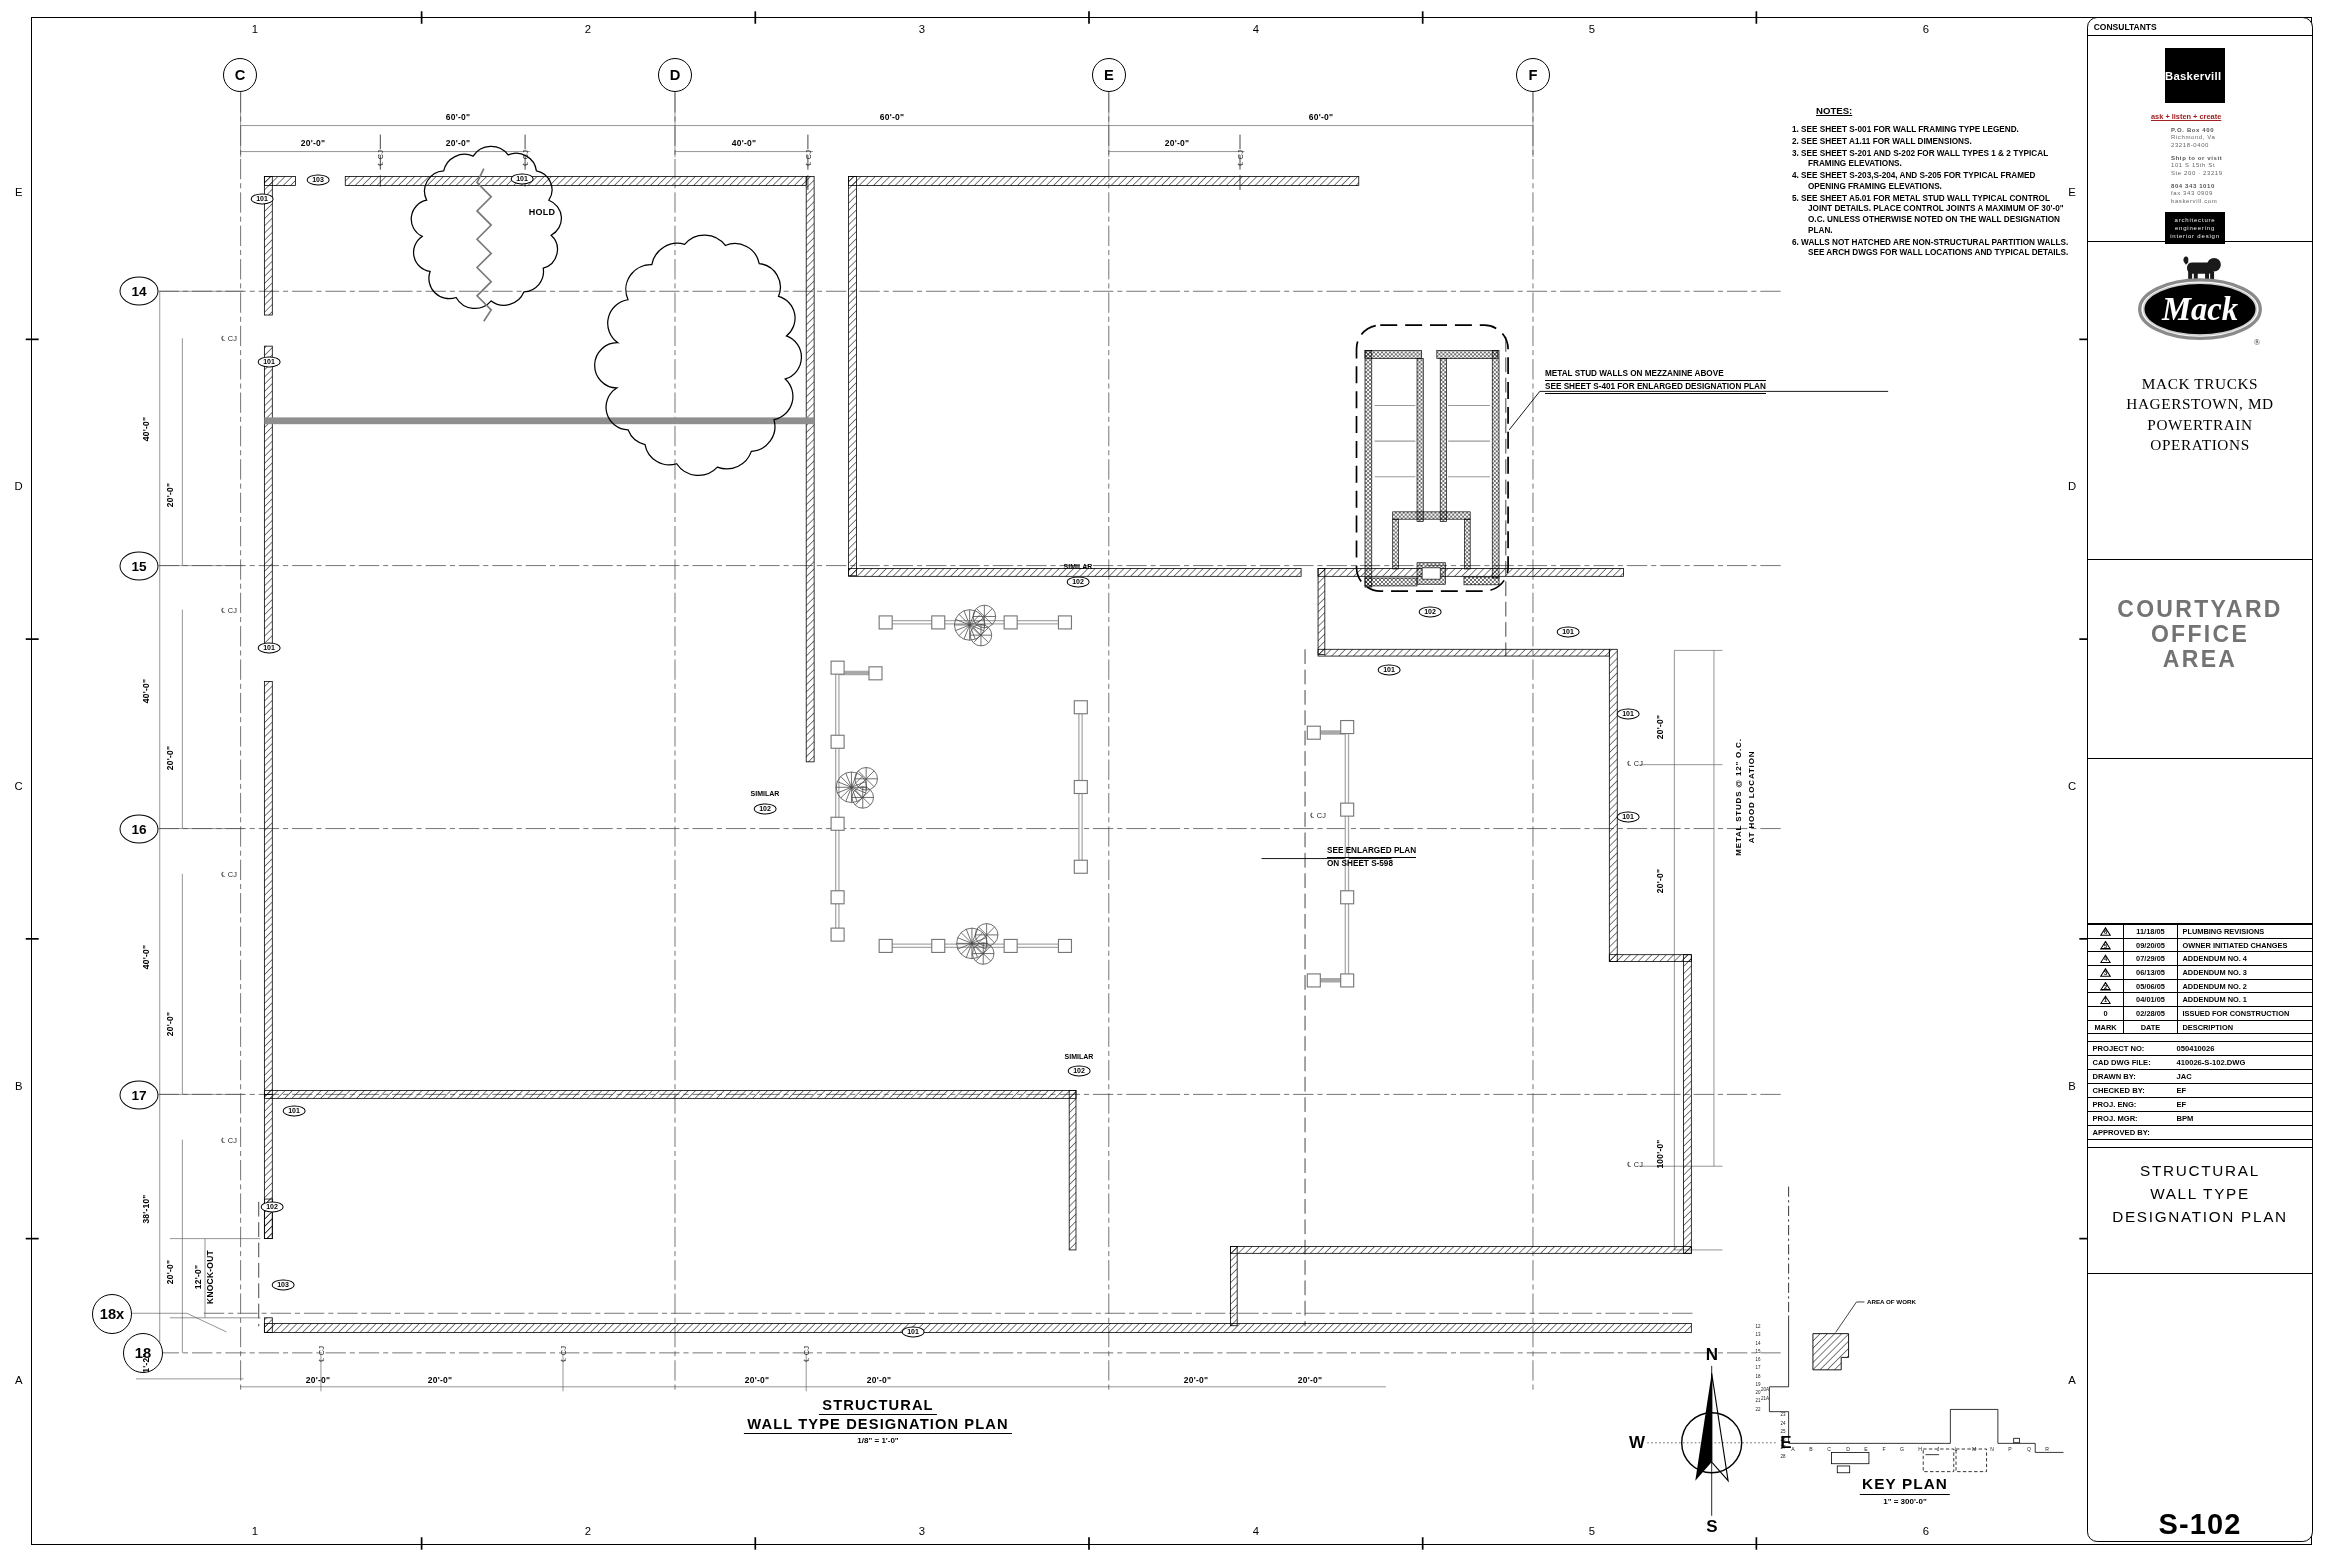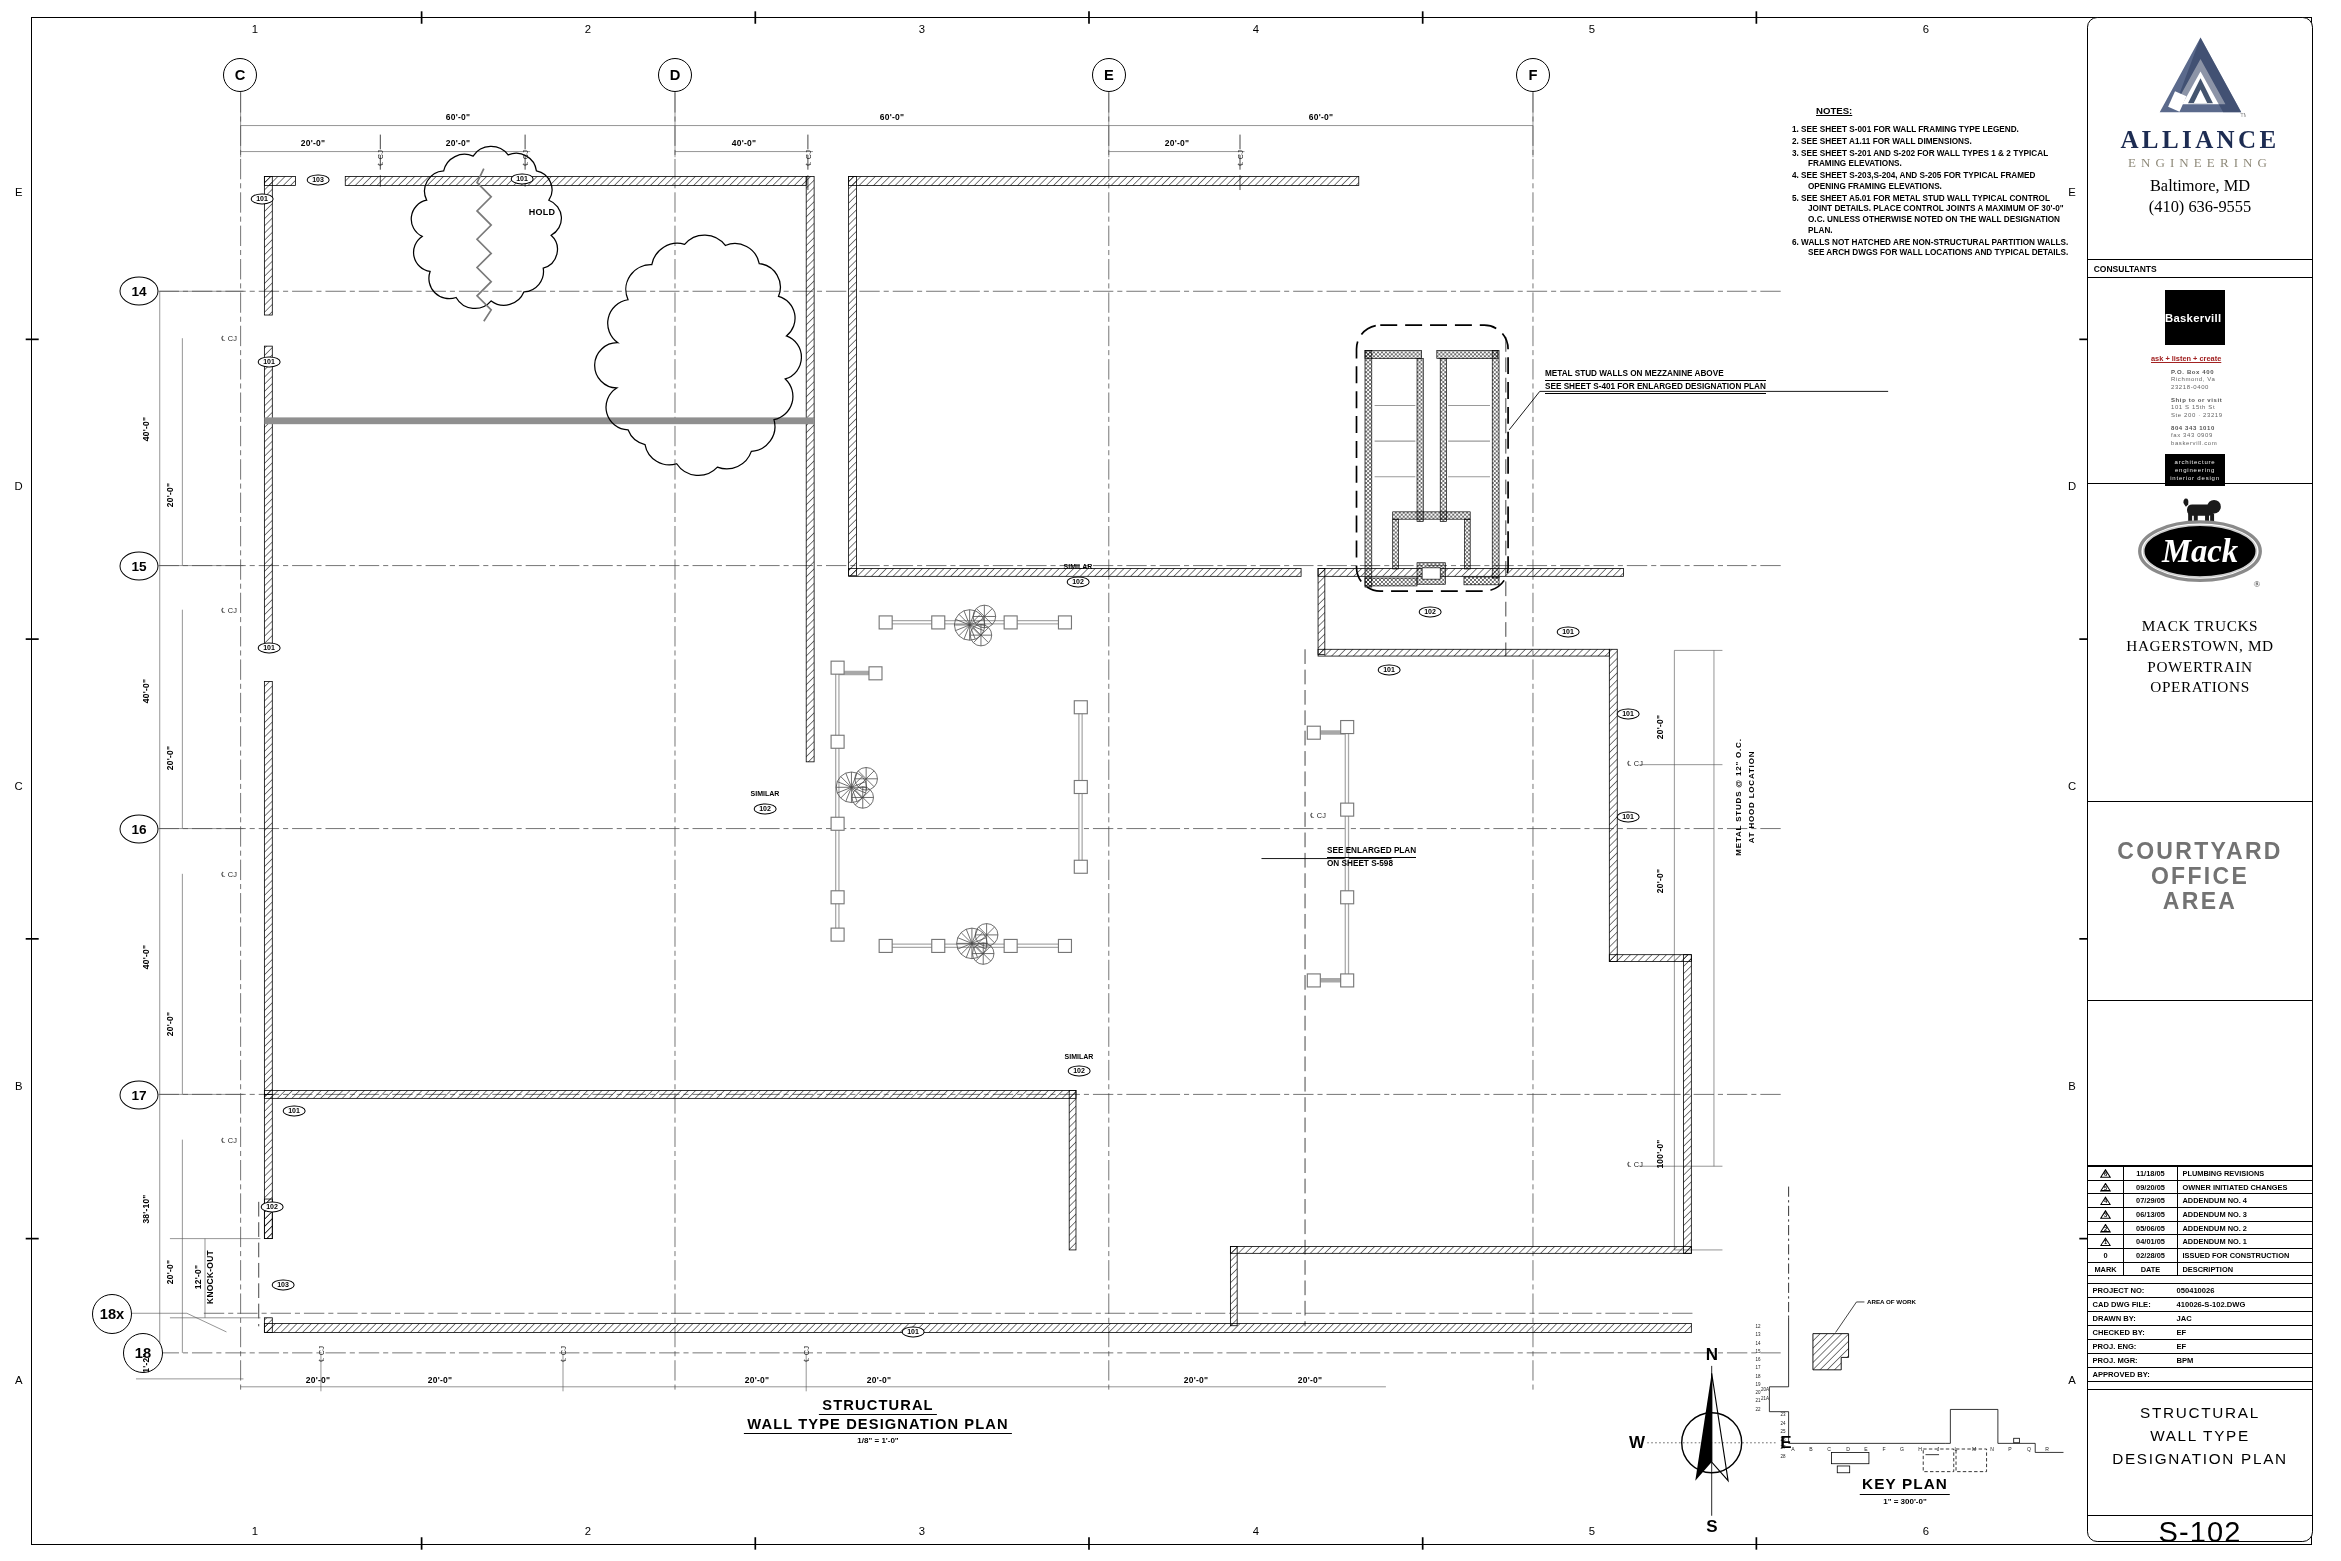--- a/index.html
+++ b/index.html
@@ -71,21 +71,21 @@
   .tri .to{position:absolute;inset:0;background:#000;clip-path:polygon(50% 0,0 100%,100% 100%);}
   .tri .ti{position:absolute;left:1.7px;right:1.7px;top:2.3px;bottom:1.1px;background:#fff;clip-path:polygon(50% 0,0 100%,100% 100%);}
   .tri b{position:absolute;left:0;right:0;bottom:0px;text-align:center;font-size:5.7px;line-height:6.8px;}
   #tb-proj{height:105px;display:flex;flex-direction:column;justify-content:flex-start;}
   .pj-row{display:flex;border-bottom:0.8px solid #000;height:13px;align-items:center;font-size:7.6px;font-weight:bold;}
   .pj-row:first-child{border-top:0;}
   .pj-row .l{width:84px;padding-left:4.5px;}
   .pj-row .v{flex:1;}
   #tb-title{height:113px;text-align:center;padding-top:12.4px;}
   #tb-title div{font-size:15.3px;letter-spacing:1.7px;line-height:22.6px;}
-  #tb-num{flex:1;display:flex;align-items:center;justify-content:center;font-size:29px;letter-spacing:1.1px;border-bottom:none;}
+  #tb-num{flex:1;display:flex;align-items:flex-end;justify-content:center;font-size:29px;letter-spacing:1.1px;border-bottom:none;font-weight:bold;}
 </style>
 </head>
 <body>
 
 <div id="sheet">
 
   <svg id="linework" width="2342" height="1561" viewBox="0 0 4140 2760">
     <defs>
       <pattern id="hatch" patternUnits="userSpaceOnUse" width="9" height="9" patternTransform="rotate(45)">
         <line x1="0" y1="0" x2="0" y2="9" stroke="#000" stroke-width="1.8"></line>
@@ -507,34 +507,20 @@
       <div class="kp-num" style="left: 1783px; top: 1456px;">28</div>
     </div>
 
   <div class="comp" style="left:1712px;top:1355px;">N</div>
   <div class="comp" style="left:1712px;top:1527px;">S</div>
   <div class="comp" style="left:1786px;top:1443px;">E</div>
   <div class="comp" style="left:1637px;top:1443px;">W</div>
 
   <div id="tb">
 
-    <div id="tb-firm" class="tbs">
-      <svg width="91" height="85" viewBox="0 0 160 150" style="margin-top:16px;">
-        <path d="M80,6 L152,138 L8,138 Z M80,44 L124,124 L36,124 Z" fill="#5b6a8c" fill-rule="evenodd"></path>
-        <path d="M80,6 L152,138 L120,138 L80,66 L48,124 L36,124 Z" fill="#2e3d5e" fill-rule="evenodd" opacity="0.55"></path>
-        <polygon points="80,78 102,122 58,122" fill="#44546e"></polygon>
-        <polygon points="80,98 92,122 68,122" fill="#fff"></polygon>
-        <rect x="28" y="104" width="22" height="30" fill="#fff" transform="rotate(24 39 119)"></rect>
-        <text x="150" y="146" font-size="10" fill="#888" font-family="Liberation Sans,sans-serif">TM</text>
-      </svg>
-      <div class="alliance">ALLIANCE</div>
-      <div class="eng">ENGINEERING</div>
-      <div class="city">Baltimore, MD</div>
-      <div class="phone">(410) 636-9555</div>
-    </div>
 
     <div id="tb-consult" class="tbs">
       <span>CONSULTANTS</span>
     </div>
 
     <div id="tb-bask" class="tbs">
       <div class="bk-logo">Baskervill</div>
       <div class="bk-tag">ask + listen + create</div>
       <div class="bk-addr" id="bk-a1">
           <div class="b1">P.O. Box 400</div>

